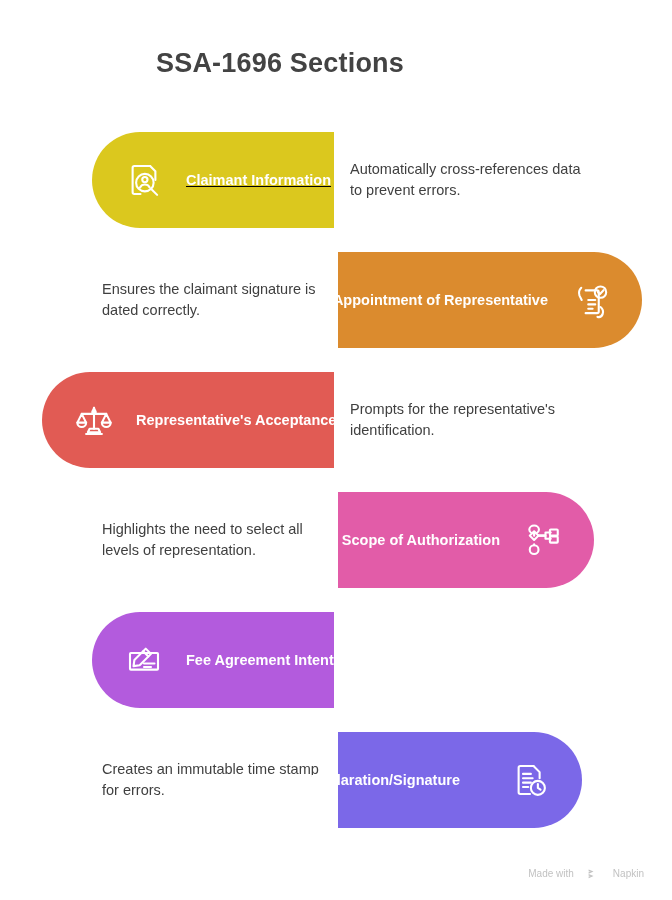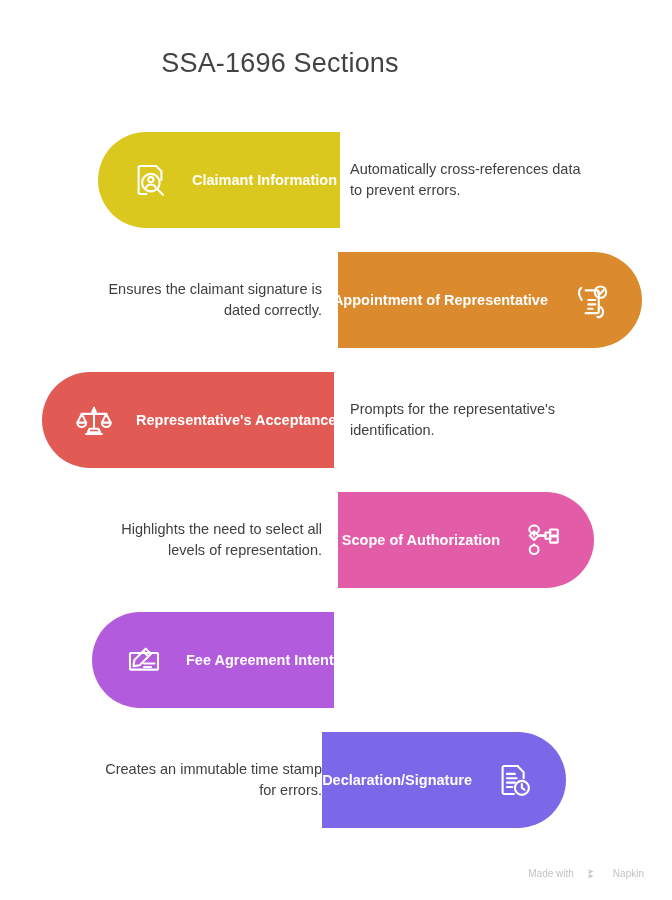--- a/index.html
+++ b/index.html
@@ -14,21 +14,21 @@
     background: #ffffff;
     overflow: hidden;
   }
 
   
   .title {
     position: absolute;
     top: 48px; left: 0; width: 560px;
     text-align: center;
     font-size: 27px;
-    font-weight: normal;
+    font-weight: bold;
     color: #434343;
     letter-spacing: 0.2px;
   }
 
   
   .row {
     position: absolute;
     left: 0; width: 672px;
     height: 96px;
   }
@@ -86,35 +86,35 @@
     top: 0;
     height: 96px;
     display: flex;
     flex-direction: column;
     justify-content: center;
     font-size: 14.5px;
     line-height: 1.42;
     color: #404040;
   }
   .desc.to-right { left: 350px; width: 240px; text-align: left; }
-  .desc.to-left  { left:  92px; width: 230px; text-align: right; }
-
-  
-  
-  .row-1 .pill { left: 98px; width: 242px; background: var(--c1); }
+  .desc.to-left  { left:  102px; width: 230px; }
+
+  
+  
+  .row-1 .pill { left: 92px; width: 242px; background: var(--c1); text-decoration: underline; }
   
   .row-2 .pill { left: 338px; width: 304px; background: var(--c2); }
   
   .row-3 .pill { left: 42px; width: 292px; background: var(--c3); }
   
   .row-4 .pill { left: 338px; width: 256px; background: var(--c4); }
   
   .row-5 .pill { left: 92px; width: 242px; background: var(--c5); }
   
-  .row-6 .pill { left: 322px; width: 244px; background: var(--c6); }
+  .row-6 .pill { left: 338px; width: 244px; background: var(--c6); gap: 28px; }
 
   
   .footer {
     position: absolute;
     right: 28px; bottom: 20px;
     display: flex;
     align-items: center;
     gap: 13px;
     color: #c2c2c2;
     font-size: 10px;

